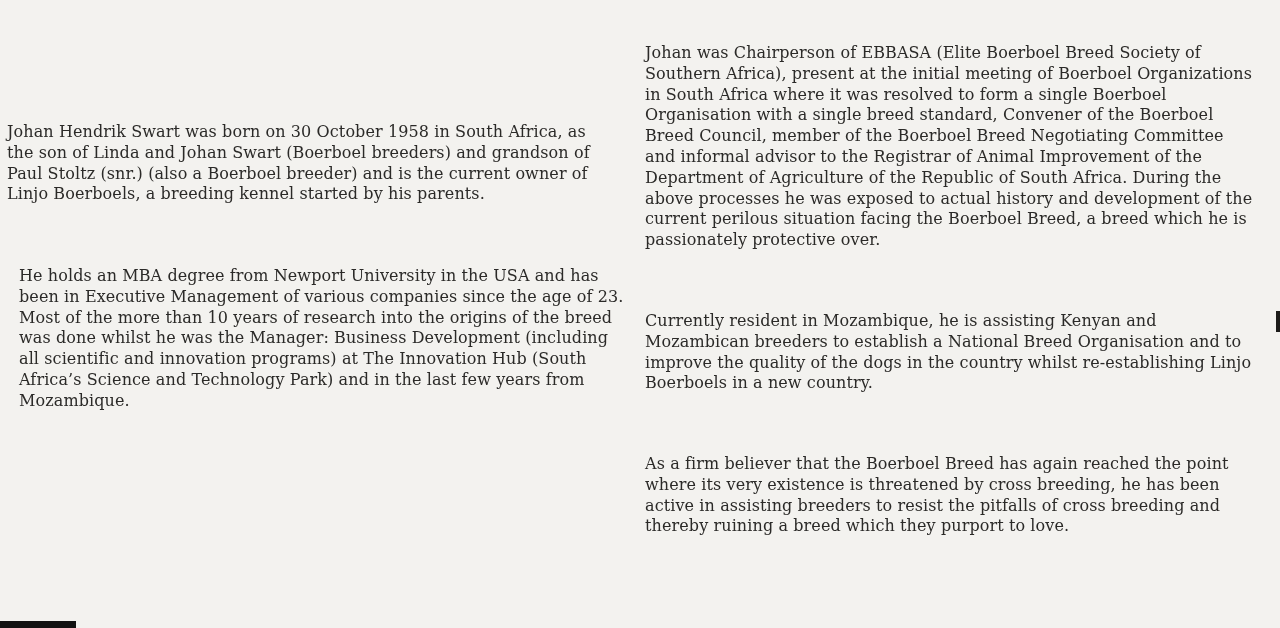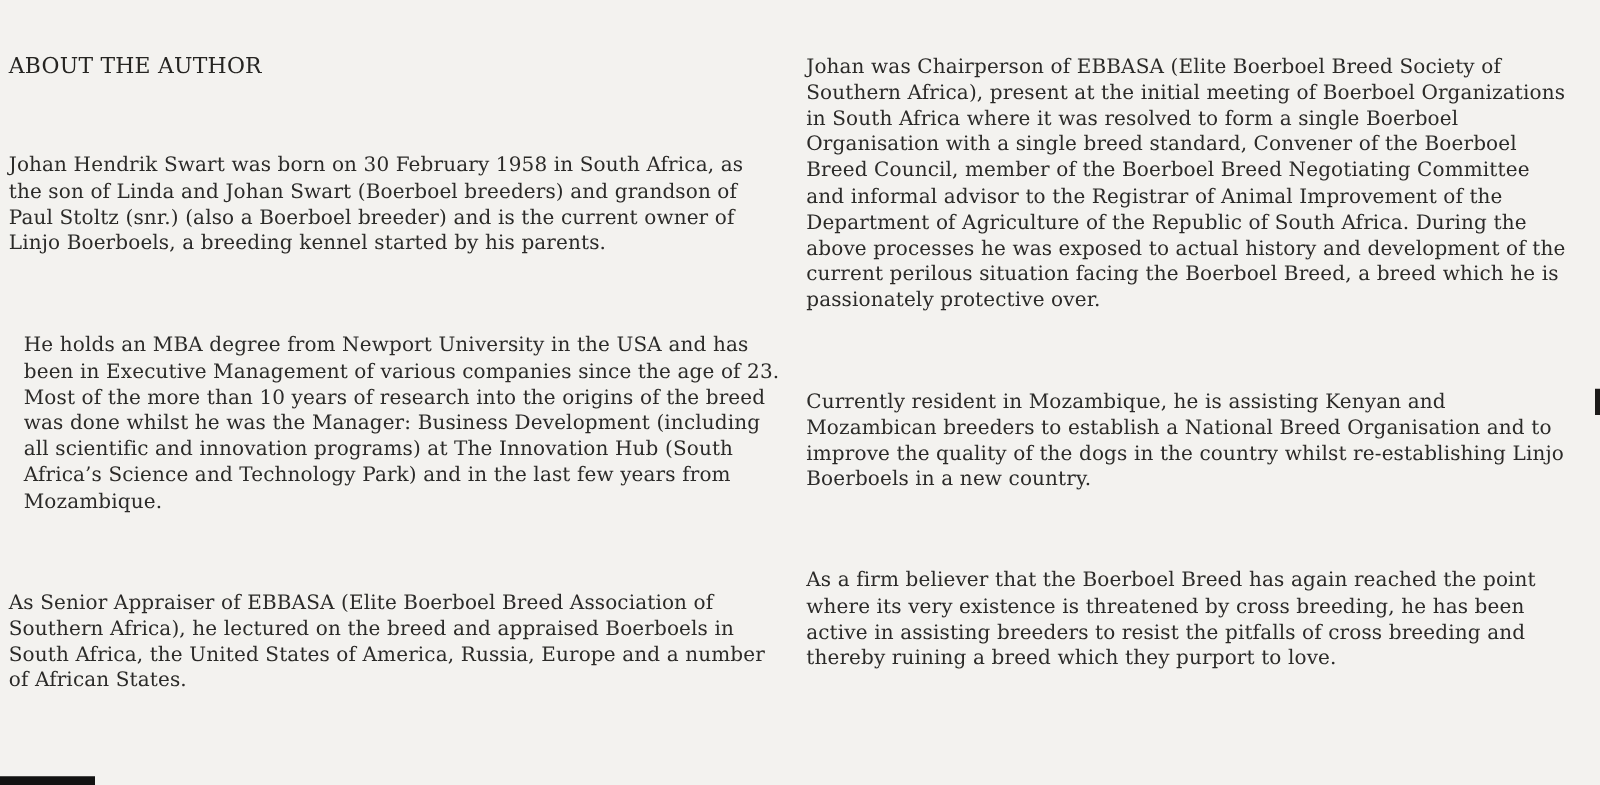--- a/index.html
+++ b/index.html
@@ -58,39 +58,34 @@
     width: 76px;
     height: 7px;
     background: #121212;
   }
 </style>
 </head>
 <body>
 
 <div class="page">
 
-  <h1 class="heading col-left pos-heading">ABOUT THE AUTHOR</h1>
 
-  <div class="block col-left pos-l-p1">Johan Hendrik Swart was born on 30 February 1958 in South Africa, as
+  <div class="block col-left pos-l-p1">Johan Hendrik Swart was born on 30 October 1958 in South Africa, as
 the son of Linda and Johan Swart (Boerboel breeders) and grandson of
 Paul Stoltz (snr.) (also a Boerboel breeder) and is the current owner of
 Linjo Boerboels, a breeding kennel started by his parents.</div>
 
   <div class="block col-left pos-l-p2">He holds an MBA degree from Newport University in the USA and has
 been in Executive Management of various companies since the age of 23.
 Most of the more than 10 years of research into the origins of the breed
 was done whilst he was the Manager: Business Development (including
 all scientific and innovation programs) at The Innovation Hub (South
 Africa’s Science and Technology Park) and in the last few years from
 Mozambique.</div>
 
-  <div class="block col-left pos-l-p3">As Senior Appraiser of EBBASA (Elite Boerboel Breed Association of
-Southern Africa), he lectured on the breed and appraised Boerboels in
-South Africa, the United States of America, Russia, Europe and a number
-of African States.</div>
 
   <div class="block col-right pos-r-p1">Johan was Chairperson of EBBASA (Elite Boerboel Breed Society of
 Southern Africa), present at the initial meeting of Boerboel Organizations
 in South Africa where it was resolved to form a single Boerboel
 Organisation with a single breed standard, Convener of the Boerboel
 Breed Council, member of the Boerboel Breed Negotiating Committee
 and informal advisor to the Registrar of Animal Improvement of the
 Department of Agriculture of the Republic of South Africa. During the
 above processes he was exposed to actual history and development of the
 current perilous situation facing the Boerboel Breed, a breed which he is

